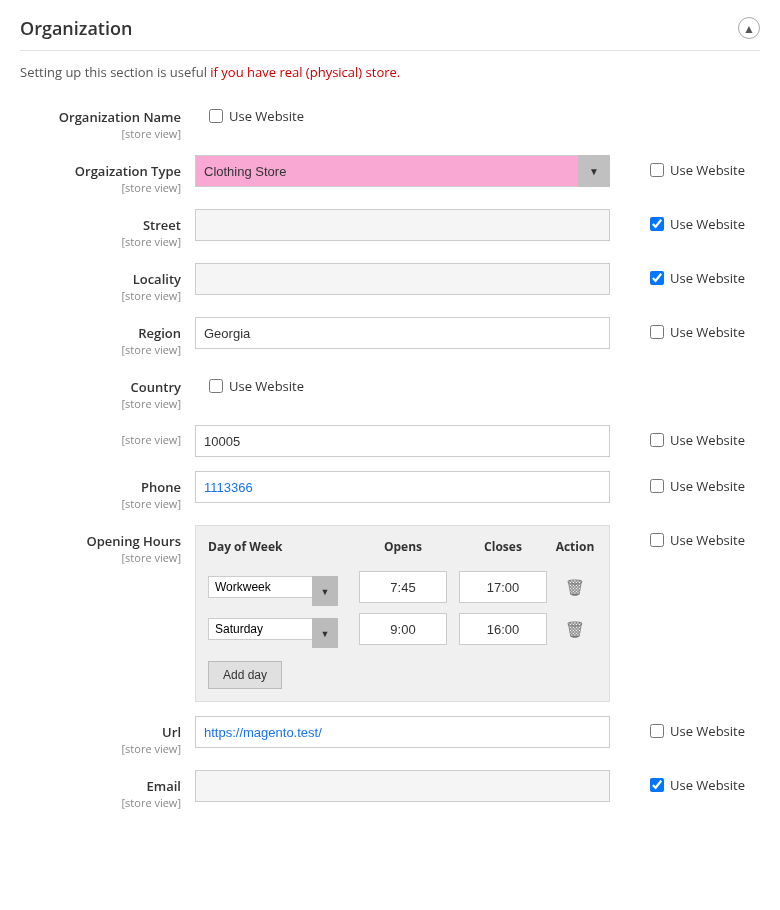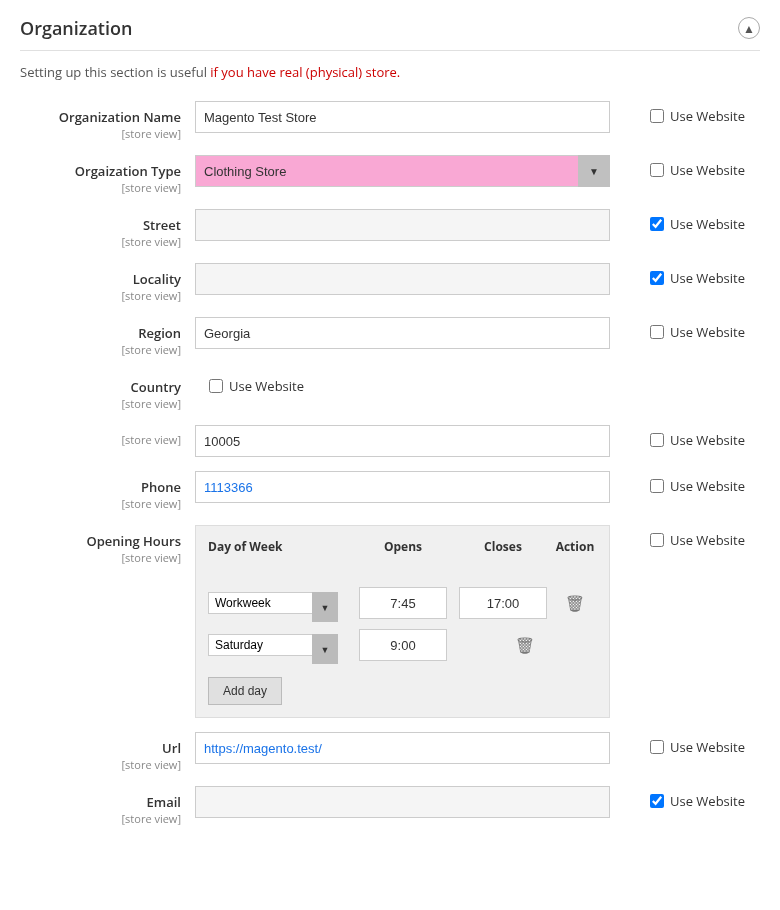--- a/index.html
+++ b/index.html
@@ -164,21 +164,21 @@
       background: #f0f0f0;
       border: 1px solid #ddd;
       padding: 12px;
     }
 
     .oh-header {
       display: flex;
       font-weight: 700;
       font-size: 12px;
       color: #333;
-      margin-bottom: 28px;
+      margin-bottom: 12px;
       padding-bottom: 4px;
     }
 
     .oh-header .col-day { width: 145px; }
     .oh-header .col-opens { width: 100px; text-align: center; }
     .oh-header .col-closes { width: 100px; text-align: center; }
     .oh-header .col-action { flex: 1; text-align: center; }
 
     .oh-row {
       display: flex;
@@ -262,23 +262,20 @@
   </div>
 
   <p class="section-desc">
     <span>Setting up this section is useful </span><span class="highlight">if you have real (physical) store.</span>
   </p>
 
   <div class="form-row">
     <div class="field-label">
       <span class="label-main">Organization Name</span>
       <span class="label-sub">[store view]</span>
-    </div>
-    <div class="field-control">
-      <input type="text" value="Magento Test Store" style="">
     </div>
     <div class="use-website-wrap">
       <input type="checkbox" style="">
       <span class="use-website-label">Use Website</span>
     </div>
   </div>
 
   <div class="form-row">
     <div class="field-label">
       <span class="label-main">Orgaization Type</span>
@@ -435,20 +432,23 @@
                 <option>Friday</option>
                 <option selected="">Saturday</option>
                 <option>Sunday</option>
               </select>
               <div class="sel-arrow">▼</div>
             </div>
           </div>
           <div class="col-opens">
             <input type="text" class="oh-time-input" value="9:00" style="">
           </div>
+          <div class="col-closes">
+            <input type="text" class="oh-time-input" value="16:00" style="">
+          </div>
           <div class="col-action">
             <button class="delete-btn">🗑</button>
           </div>
         </div>
 
         <div>
           <button class="add-day-btn">Add day</button>
         </div>
       </div>
     </div>

